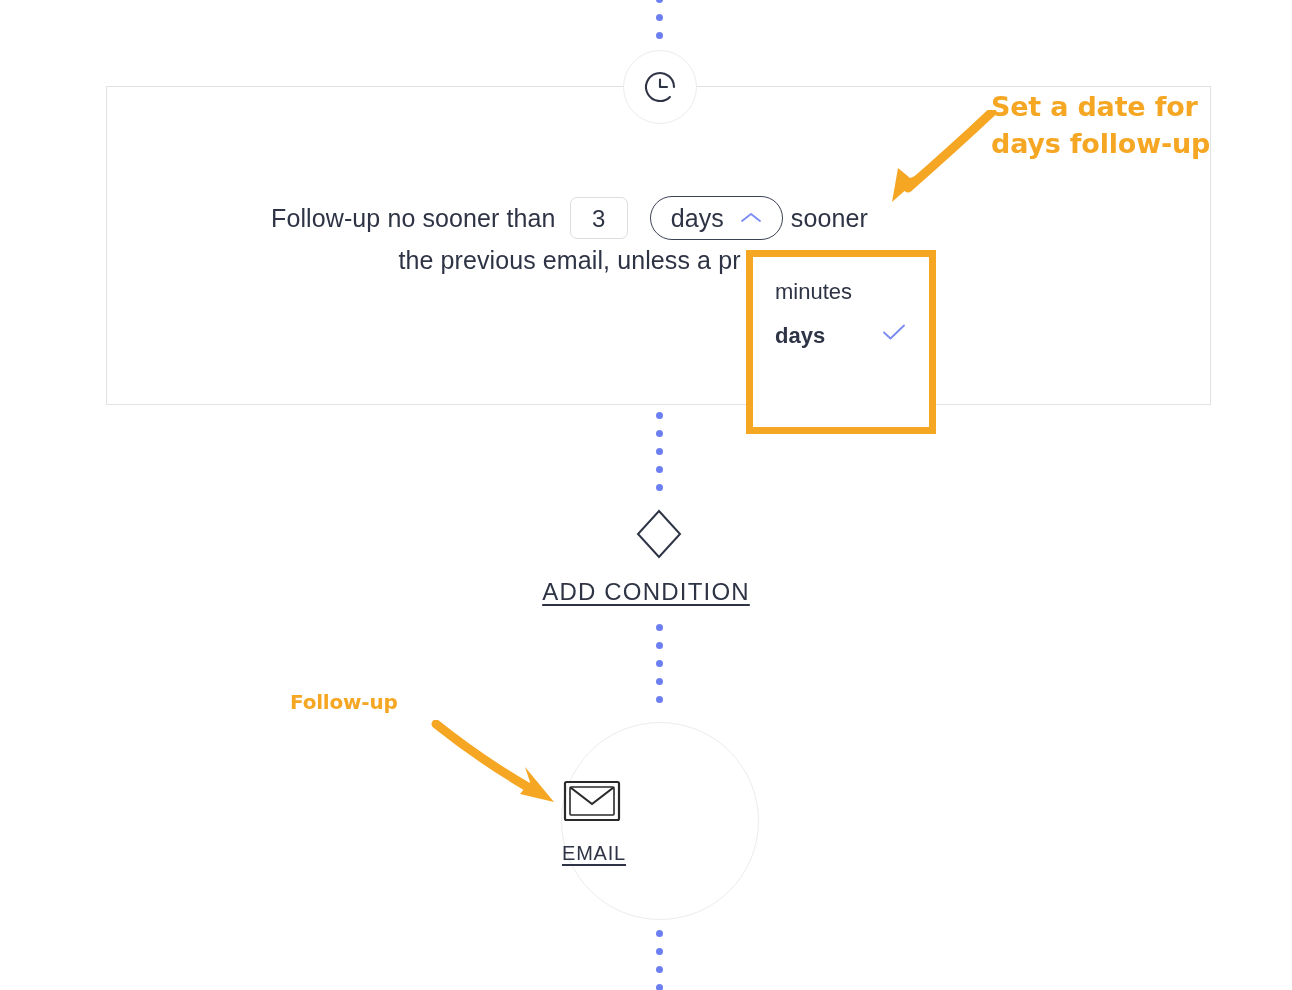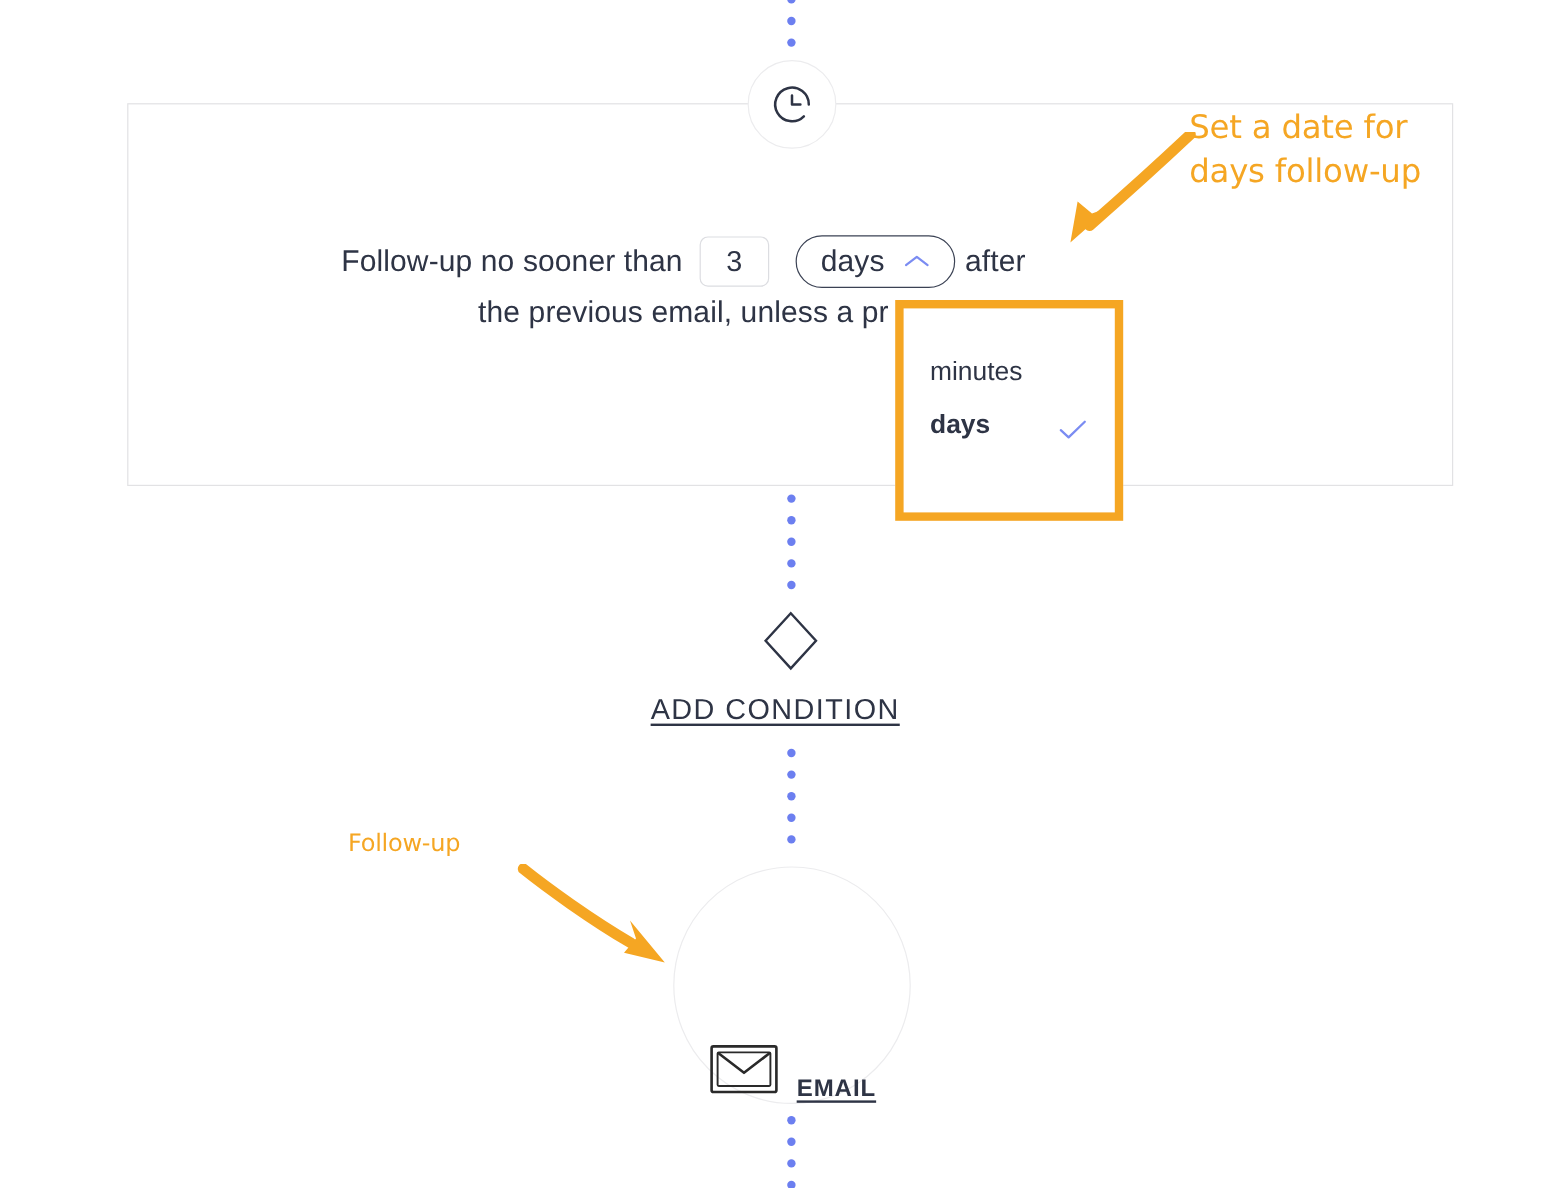--- a/index.html
+++ b/index.html
@@ -134,21 +134,21 @@
     box-sizing: border-box;
     z-index: 8;
   }
   .dropdown-list {
     padding: 22px 0 0 0;
     margin: 0;
     list-style: none;
   }
   .dropdown-item {
     display: flex;
-    align-items: flex-end;
+    align-items: flex-start;
     justify-content: space-between;
     padding: 0 22px 0 22px;
     height: 44px;
     font-size: 22px;
     color: #2e3445;
     cursor: pointer;
   }
   .dropdown-item.selected {
     font-weight: bold;
     color: #2e3445;
@@ -183,38 +183,38 @@
   .email-node {
     position: absolute;
     left: 561px;
     top: 722px;
     width: 196px;
     height: 196px;
     border-radius: 50%;
     border: 1px solid #ececee;
     background: #fff;
     display: flex;
-    align-items: flex-end;
+    flex-direction: column;
+    align-items: flex-start;
     justify-content: center;
     gap: 14px;
-    font-weight: bold;
   }
   .email-label {
     font-size: 20px;
     letter-spacing: 0.8px;
     color: #2e3445;
     text-decoration: underline;
     text-underline-offset: 4px;
   }
 
   
   .annot-text {
     position: absolute;
     color: #f5a623;
-    font-weight: normal;
+    font-weight: bold;
     font-family: "DejaVu Sans", sans-serif;
     letter-spacing: -0.2px;
   }
   .annot-date {
     left: 991px;
     top: 88px;
     width: 260px;
     font-size: 27px;
     line-height: 37px;
   }
@@ -254,21 +254,21 @@
     <span class="seg">Follow-up no sooner than</span>
     <span class="num-input" title="3">3</span>
     <span class="unit-select">
       <span>days</span>
       <span class="chev">
         <svg width="22" height="14" viewBox="0 0 22 14" aria-hidden="true">
           <path d="M2 10 L11 3 L20 10" fill="none" stroke="#7b8cf2" stroke-width="1.8" stroke-linecap="round" stroke-linejoin="round"></path>
         </svg>
       </span>
     </span>
-    <span class="seg">after</span>
+    <span class="seg">sooner</span>
   </div>
   <div class="rule-line2">the previous email, unless a pr</div>
 </div>
 
 <div class="dropdown-wrap">
   <ul class="dropdown-list">
     <li class="dropdown-item">
       <span>minutes</span>
       <span class="check"></span>
     </li>

